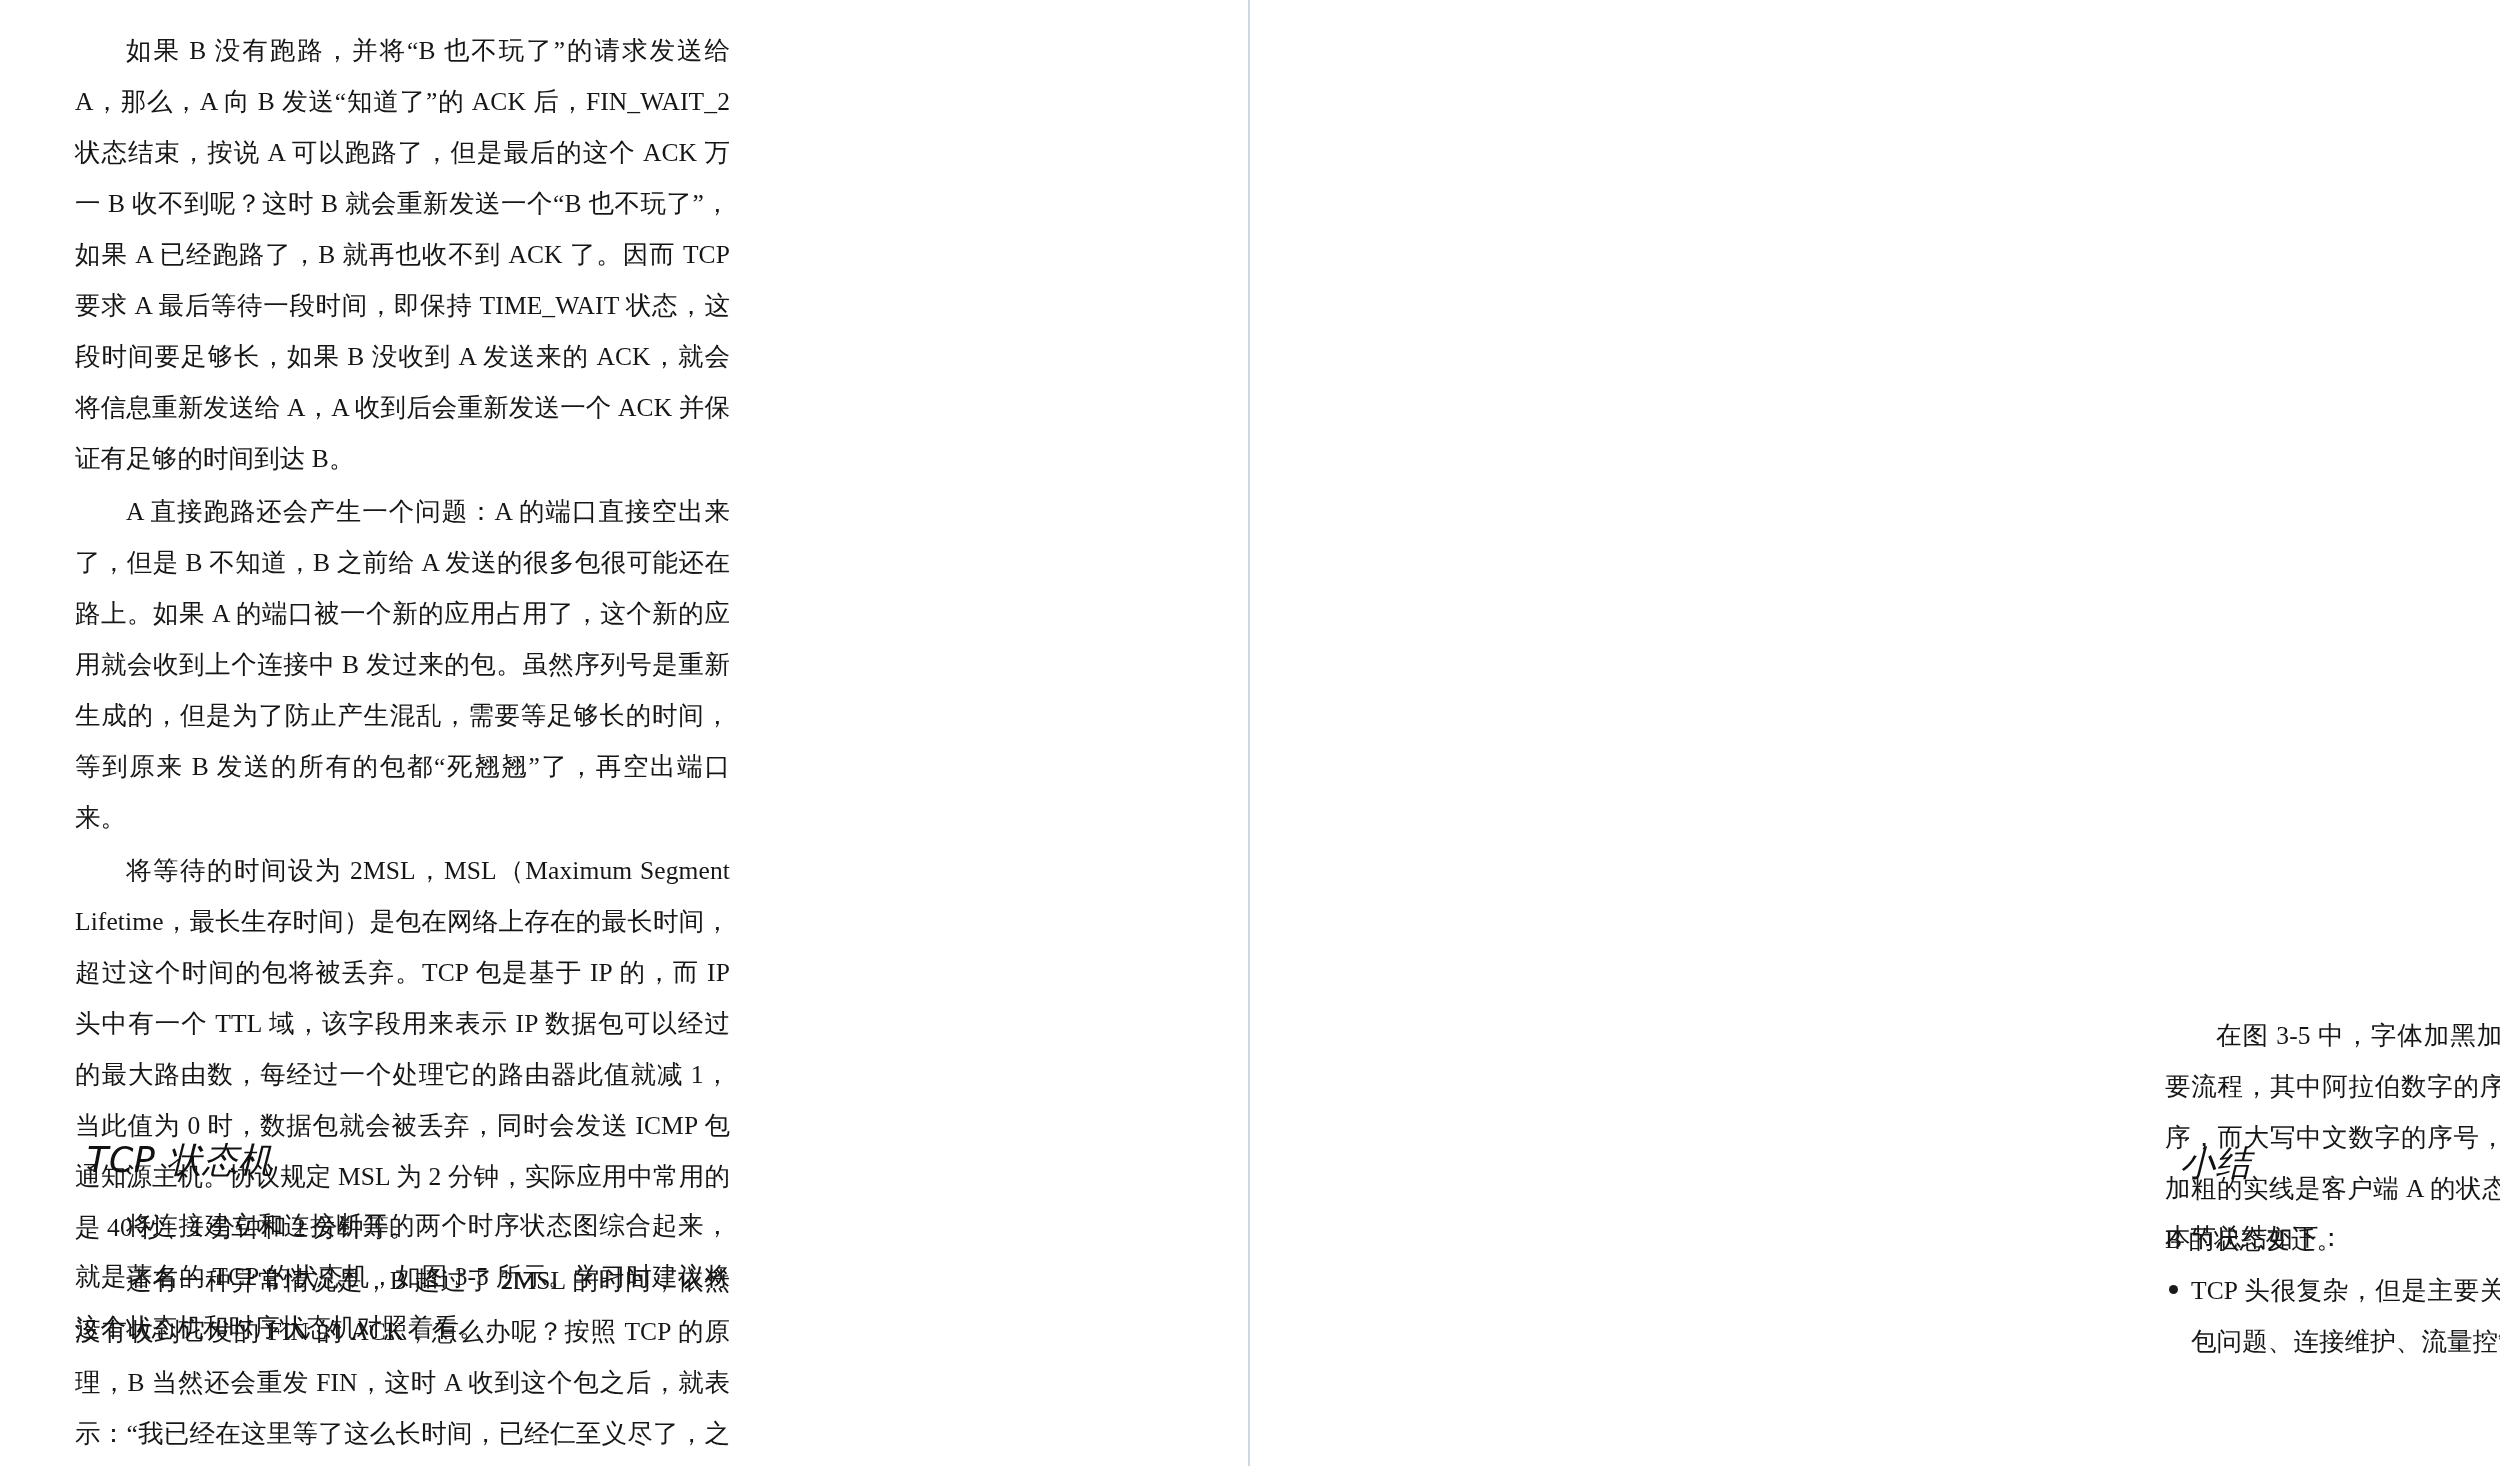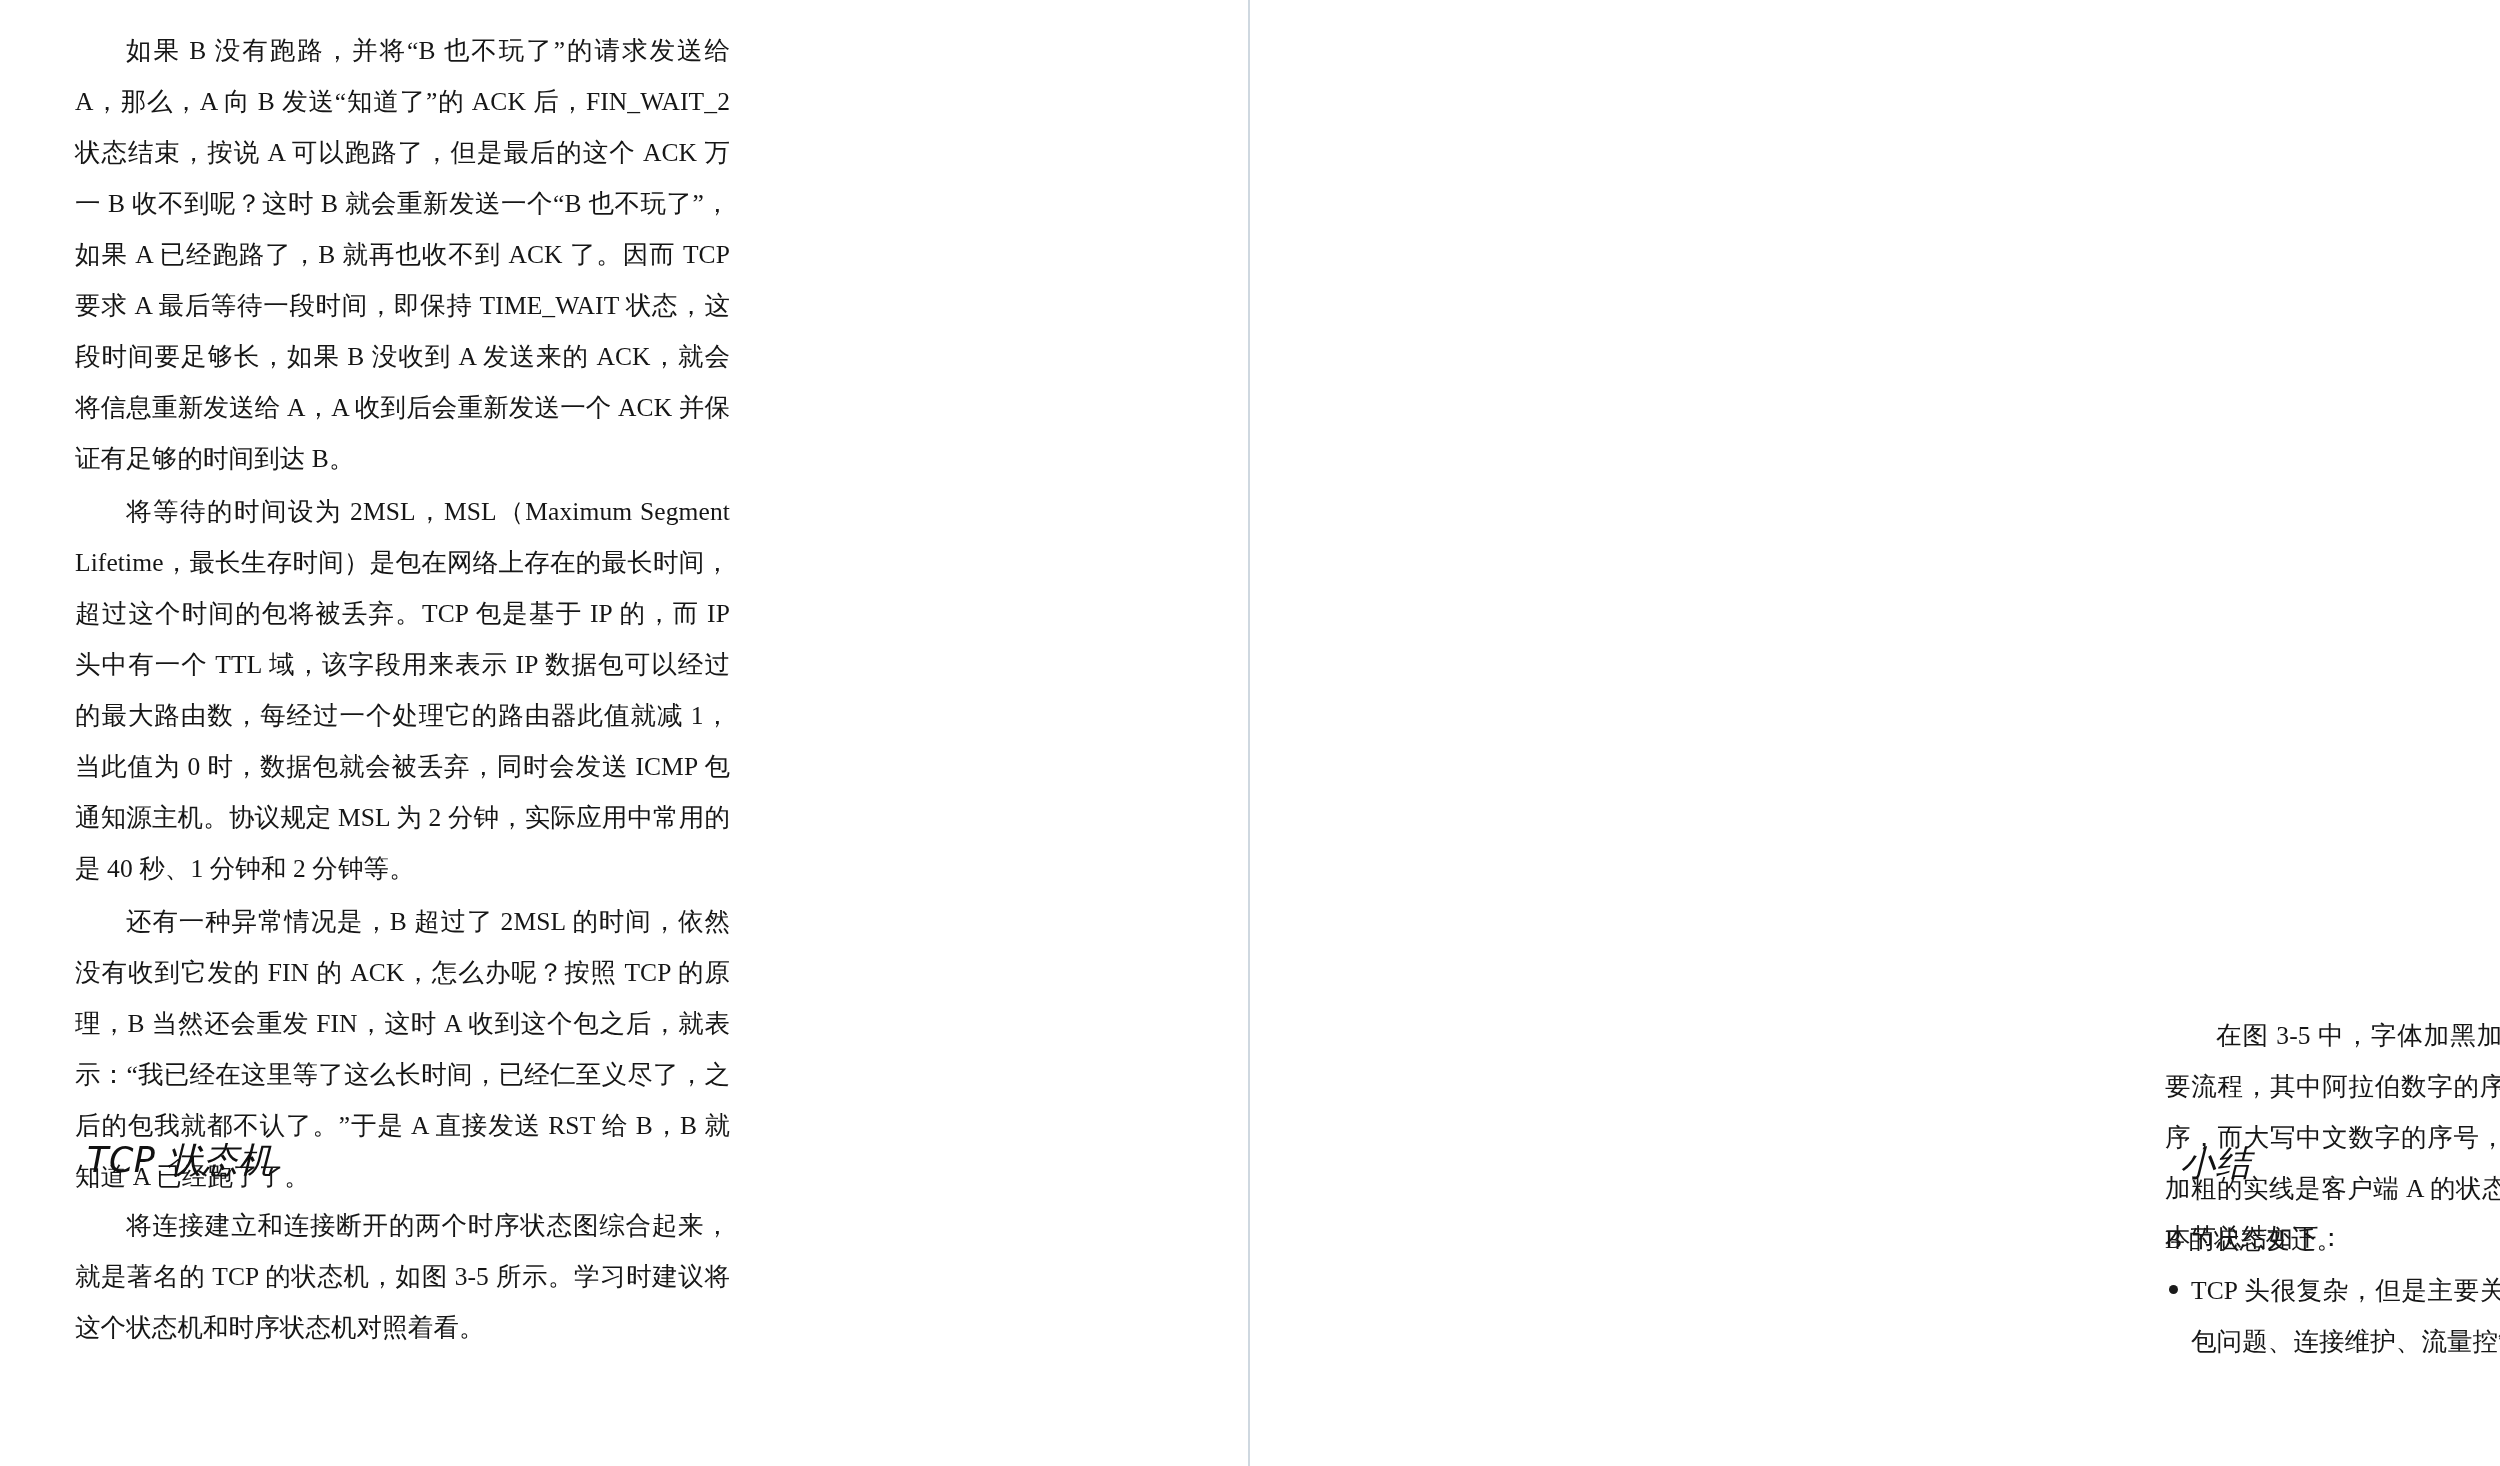--- a/index.html
+++ b/index.html
@@ -66,20 +66,21 @@
 <body>
 
 <div class="page">
 
   <div class="gutter"></div>
 
   <div class="col col-left">
 
     <div class="left-block body-text">
       <p class="para">如果 B 没有跑路，并将“B 也不玩了”的请求发送给 A，那么，A 向 B 发送“知道了”的 ACK 后，FIN_WAIT_2 状态结束，按说 A 可以跑路了，但是最后的这个 ACK 万一 B 收不到呢？这时 B 就会重新发送一个“B 也不玩了”，如果 A 已经跑路了，B 就再也收不到 ACK 了。因而 TCP 要求 A 最后等待一段时间，即保持 TIME_WAIT 状态，这段时间要足够长，如果 B 没收到 A 发送来的 ACK，就会将信息重新发送给 A，A 收到后会重新发送一个 ACK 并保证有足够的时间到达 B。</p>
+      <p class="para">A 直接跑路还会产生一个问题：A 的端口直接空出来了，但是 B 不知道，B 之前给 A 发送的很多包很可能还在路上。如果 A 的端口被一个新的应用占用了，这个新的应用就会收到上个连接中 B 发过来的包。虽然序列号是重新生成的，但是为了防止产生混乱，需要等足够长的时间，等到原来 B 发送的所有的包都“死翘翘”了，再空出端口来。</p>
       <p class="para">将等待的时间设为 2MSL，MSL（Maximum Segment Lifetime，最长生存时间）是包在网络上存在的最长时间，超过这个时间的包将被丢弃。TCP 包是基于 IP 的，而 IP 头中有一个 TTL 域，该字段用来表示 IP 数据包可以经过的最大路由数，每经过一个处理它的路由器此值就减 1，当此值为 0 时，数据包就会被丢弃，同时会发送 ICMP 包通知源主机。协议规定 MSL 为 2 分钟，实际应用中常用的是 40 秒、1 分钟和 2 分钟等。</p>
       <p class="para">还有一种异常情况是，B 超过了 2MSL 的时间，依然没有收到它发的 FIN 的 ACK，怎么办呢？按照 TCP 的原理，B 当然还会重发 FIN，这时 A 收到这个包之后，就表示：“我已经在这里等了这么长时间，已经仁至义尽了，之后的包我就都不认了。”于是 A 直接发送 RST 给 B，B 就知道 A 已经跑了了。</p>
     </div>
 
     <h2 class="section h-tcp">TCP 状态机</h2>
 
     <div class="left-tail body-text">
       <p class="para">将连接建立和连接断开的两个时序状态图综合起来，就是著名的 TCP 的状态机，如图 3-5 所示。学习时建议将这个状态机和时序状态机对照着看。</p>
     </div>
 

